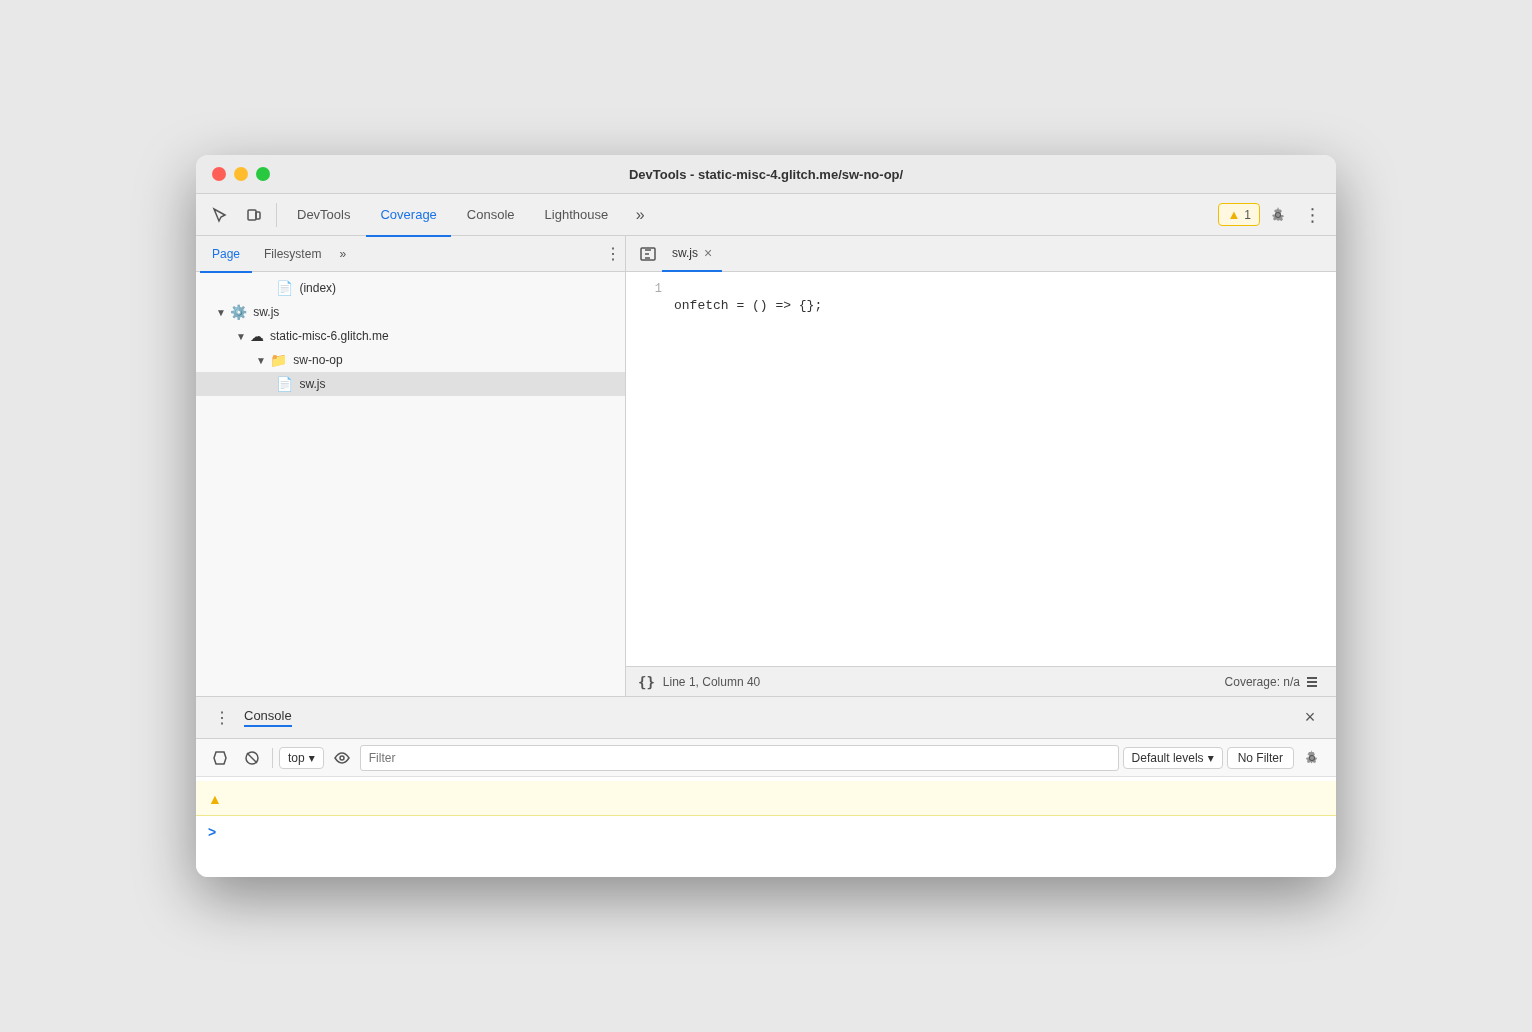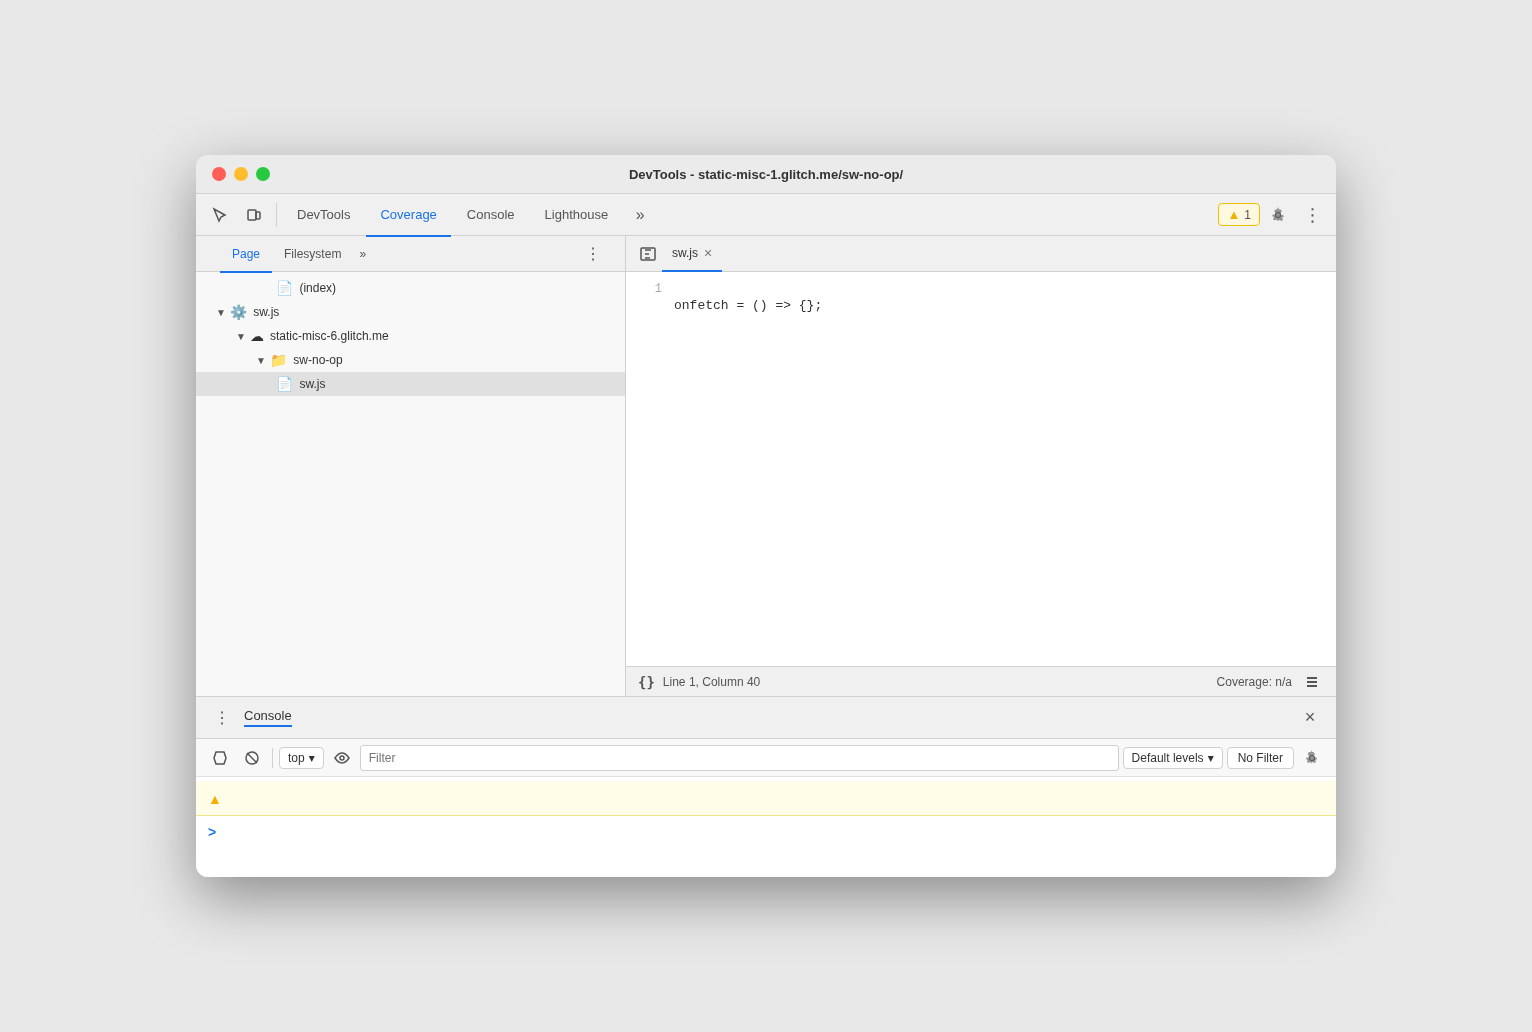--- a/index.html
+++ b/index.html
@@ -122,21 +122,21 @@
       display: flex;
       flex-direction: column;
       background: #f8f8f8;
     }
     .panel-tabs {
       display: flex;
       align-items: center;
       border-bottom: 1px solid #d0d0d0;
       background: #f0f0f0;
       height: 36px;
-      padding: 0 24px;
+      padding: 0 4px;
     }
     .panel-tab {
       padding: 0 12px;
       height: 36px;
       display: flex;
       align-items: center;
       font-size: 12px;
       color: #555;
       cursor: pointer;
       border-bottom: 2px solid transparent;
@@ -264,21 +264,20 @@
     }
     .status-bar-left {
       display: flex;
       align-items: center;
       gap: 8px;
     }
     .status-bar-right {
       margin-left: auto;
       display: flex;
       align-items: center;
-      gap: 8px;
     }
     .status-icon-btn {
       width: 24px;
       height: 24px;
       display: flex;
       align-items: center;
       justify-content: center;
       cursor: pointer;
       color: #555;
       border-radius: 3px;
@@ -453,21 +452,21 @@
 <body>
 
 <div class="window">
 
   <div class="title-bar">
     <div class="traffic-lights">
       <div class="traffic-light tl-close"></div>
       <div class="traffic-light tl-minimize"></div>
       <div class="traffic-light tl-maximize"></div>
     </div>
-    <span class="title-text">DevTools - static-misc-1.glitch.me/sw-no-op/</span>
+    <span class="title-text">DevTools - static-misc-4.glitch.me/sw-no-op/</span>
   </div>
 
   <div class="devtools-toolbar">
     <button class="toolbar-icon-btn" title="Inspect element">
       <svg class="icon-svg" viewBox="0 0 16 16" fill="none" stroke="#555" stroke-width="1.5">
         <path d="M2 2L7 14l2-4 4-2L2 2z"></path>
       </svg>
     </button>
     <button class="toolbar-icon-btn" title="Device toolbar">
       <svg class="icon-svg" viewBox="0 0 16 16" fill="none" stroke="#555" stroke-width="1.5">

